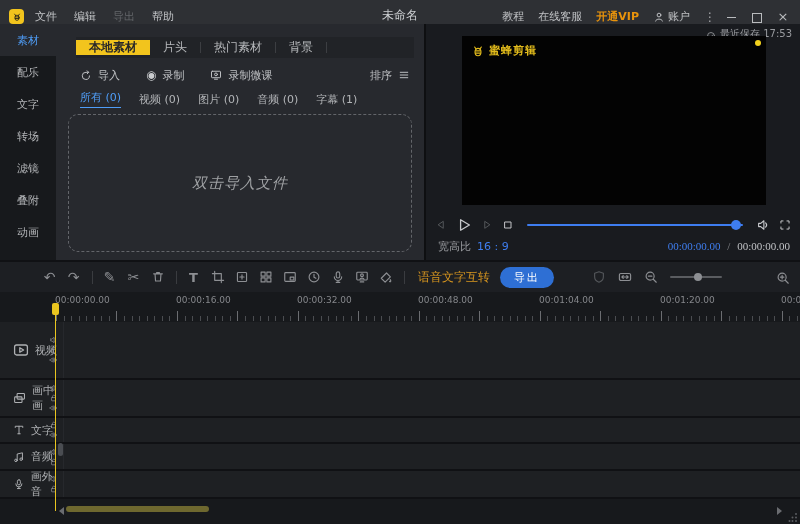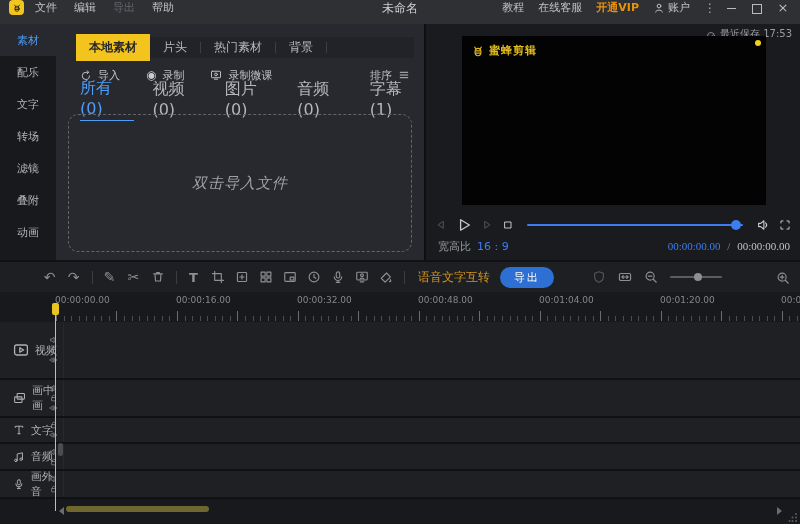--- a/index.html
+++ b/index.html
@@ -3,21 +3,21 @@
 <meta charset="utf-8">
 <style>
   html,body{margin:0;padding:0;background:#000;}
   #app{position:relative;width:800px;height:524px;background:#1d1f23;overflow:hidden;
        font-family:"DejaVu Sans","Liberation Sans",sans-serif;color:#c5c7ca;-webkit-font-smoothing:antialiased;}
   .ic{fill:none;stroke:currentColor;stroke-width:1.3;stroke-linecap:round;stroke-linejoin:round;display:inline-block;vertical-align:middle;}
   .ic9{width:9px;height:9px;}.ic10{width:10px;height:10px;}.ic12{width:12px;height:12px;}
   .ic14{width:14px;height:14px;}.ic16{width:16px;height:16px;}
 
   
-  .titlebar{position:absolute;top:0;left:0;right:0;height:24px;background:#2e3034;display:flex;align-items:flex-start;font-size:11px;color:#c0c2c5;z-index:50;}
+  .titlebar{position:absolute;top:0;left:0;right:0;height:24px;background:#2e3034;display:flex;align-items:flex-end;font-size:11px;color:#c0c2c5;z-index:50;}
   .applogo{width:15px;height:15px;background:#f2c41d;border-radius:4px;margin:0 11px 0 9px;display:flex;align-items:center;justify-content:center;color:#1a1a1a;flex:0 0 auto;}
   .menu{margin-right:17px;cursor:default;}
   .menu.disabled{color:#64666a;}
   .tb-title{position:absolute;left:0;right:0;text-align:center;font-size:12px;color:#cdd0d3;pointer-events:none;}
   .tb-right{margin-left:auto;display:flex;align-items:center;z-index:2;}
   .tb-right>span{margin-left:14px;}
   .vip{color:#e8930c;font-weight:bold;}
   .acct{display:inline-flex;align-items:center;gap:3px;}
   .kebab{font-size:12px;color:#a7a9ac;}
   .winbtn{width:22px;text-align:center;color:#b9bbbe;font-size:13px;margin-left:4px !important;}
@@ -26,28 +26,28 @@
   .winbtn.close{margin-right:6px;}
 
   
   .sidebar{position:absolute;top:24px;left:0;width:56px;height:236px;background:#17191c;font-size:11px;}
   .side-item{height:32px;display:flex;align-items:center;justify-content:center;color:#b2b4b7;cursor:default;}
   .side-item.active{background:#27292e;color:#4f9df7;}
 
   
   .media{position:absolute;left:56px;top:24px;width:368px;height:236px;background:#27292e;}
   .tabstrip{position:absolute;left:20px;top:13px;right:10px;height:21px;background:#212327;display:flex;align-items:center;font-size:12px;color:#b7b9bc;}
-  .tab{padding:0 13px;height:27px;display:flex;align-items:center;}
+  .tab{padding:0 13px;height:15px;display:flex;align-items:center;}
   .tab.active{background:#f2c41d;color:#26262a;font-weight:bold;}
   .tabsep{width:1px;height:11px;background:#3c3e42;}
   .actrow{position:absolute;left:24px;right:14px;top:42px;height:18px;display:flex;align-items:center;font-size:11px;color:#c0c2c5;}
   .act{display:inline-flex;align-items:center;gap:6px;margin-right:26px;}
   .sortgrp{margin-left:auto;display:inline-flex;align-items:center;gap:6px;margin-right:0;}
   .recglyph{font-size:12px;color:#c9cbce;line-height:1;}
-  .filtrow{position:absolute;left:24px;top:67px;height:16px;display:flex;align-items:center;font-size:16px;color:#b4b6b9;gap:18px;}
+  .filtrow{position:absolute;left:24px;top:67px;height:16px;display:flex;align-items:center;font-size:11px;color:#b4b6b9;gap:18px;}
   .filt.active{color:#4f9df7;border-bottom:1px solid #4f9df7;padding-bottom:2px;}
   .dropzone{position:absolute;left:12px;right:12px;top:90px;bottom:8px;border:1px dashed #63656a;border-radius:10px;display:flex;align-items:center;justify-content:center;}
   .drophint{font-size:15px;font-style:italic;color:#9fa1a4;letter-spacing:1px;}
 
   
   .preview{position:absolute;left:424px;top:24px;width:376px;height:236px;background:#191b1f;border-left:2px solid #0e0f11;box-sizing:border-box;}
   .savedrow{position:absolute;top:3px;right:8px;font-size:10px;color:#9a9ca0;display:flex;align-items:flex-end;gap:4px;}
   .videobox{position:absolute;left:36px;top:12px;width:304px;height:169px;background:#030303;text-decoration:underline;}
   .watermark{position:absolute;left:9px;top:7px;display:flex;align-items:center;gap:4px;color:#e2bb1c;font-size:11px;font-weight:bold;letter-spacing:1px;}
   .recdot{position:absolute;top:4px;right:5px;width:6px;height:6px;border-radius:50%;background:#f2d11d;}

